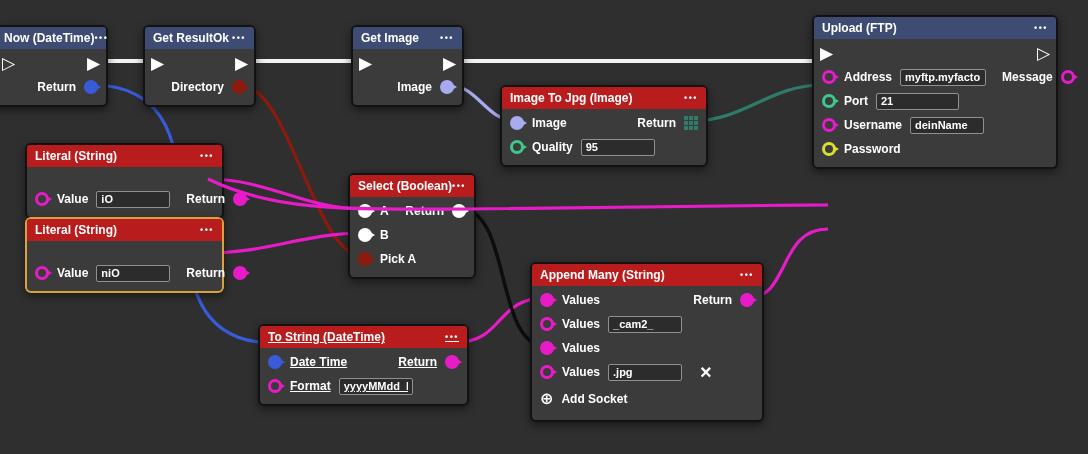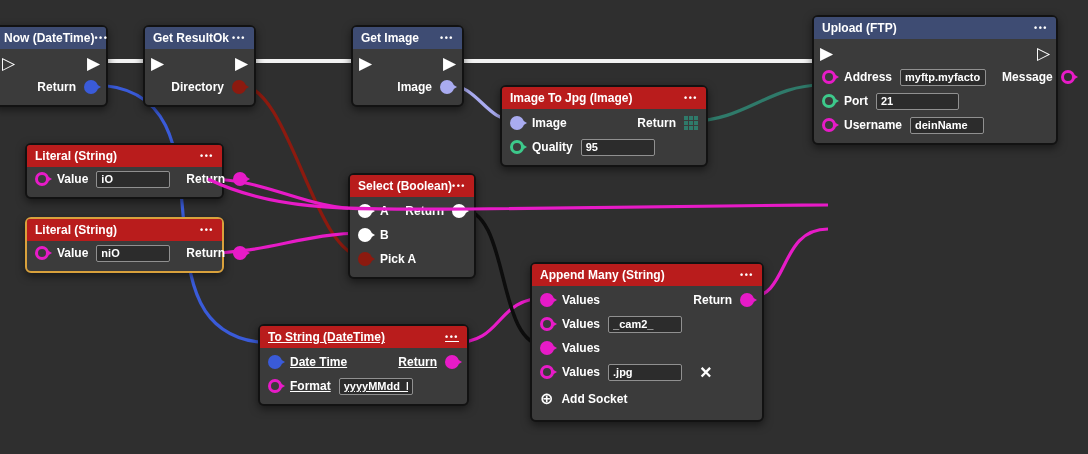--- a/index.html
+++ b/index.html
@@ -23,21 +23,21 @@
   .node.selected { border-color:#d9a13c; }
   .hdr {
     height:22px; display:flex; align-items:center; justify-content:space-between;
     padding:0 8px; border-radius:3px 3px 0 0;
     font-size:12px; font-weight:700; white-space:nowrap;
   }
   .hdr.blue  { background:#3e4c73; }
   .hdr.green { background:#b91c1c; }
   .dots { font-size:9px; letter-spacing:1.5px; cursor:pointer; line-height:1; }
   .body { padding:2px 0 6px; }
-  .body.pad4 { padding:0 0 6px; }
+  .body.pad4 { padding:20px 0 6px; }
   .row {
     height:24px; display:flex; align-items:center; gap:8px;
     padding:0 8px; font-size:12px; font-weight:700; white-space:nowrap;
   }
   .row.tall { height:30px; }
   .grow { flex:1 1 auto; }
   .execrow { justify-content:space-between; padding:0 6px; }
   .exec { font-size:17px; line-height:1; font-family:"DejaVu Sans",sans-serif; }
 
   .socket {
@@ -194,20 +194,24 @@
       <div class="row">
         <span class="socket ring" style="--c: #3dc98b;"></span>
         <span>Port</span>
         <input class="field w-port" value="21" style="">
       </div>
       <div class="row">
         <span class="socket ring" style="--c: #e71bc7;"></span>
         <span>Username</span>
         <input class="field" value="deinName" style="">
       </div>
+      <div class="row">
+        <span class="socket ring" style="--c: #dade2d;"></span>
+        <span>Password</span>
+      </div>
     </div>
   </div>
 
   <div class="node" style="left:25px; top:143px; width:199px;">
     <div class="hdr green">
       <span>Literal (String)</span>
       <span class="dots">•••</span>
     </div>
     <div class="body pad4">
       <div class="row">

